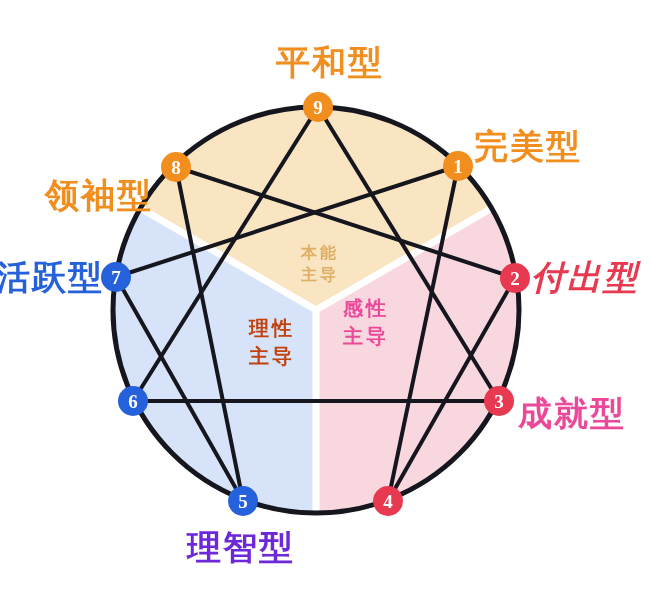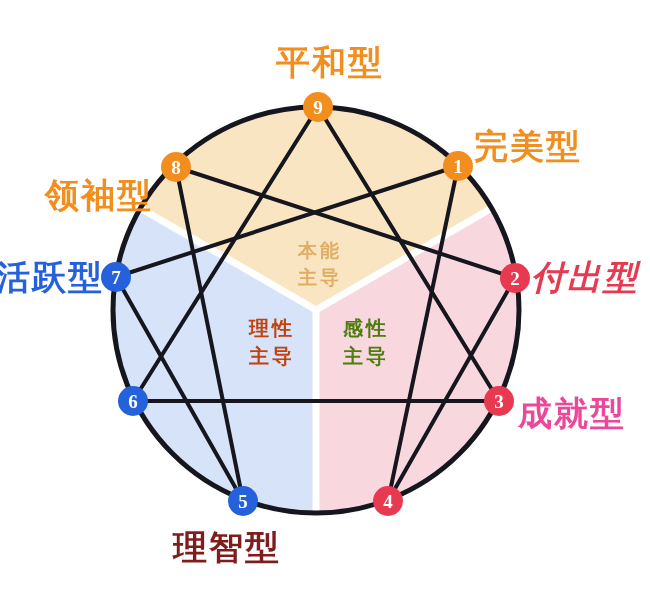--- a/index.html
+++ b/index.html
@@ -29,21 +29,21 @@
   }
   .center-label {
     position: absolute;
     transform: translate(-50%, -50%);
     text-align: center;
     font-weight: 700;
     letter-spacing: 3px;
     line-height: 1.4;
     white-space: nowrap;
   }
-  .center-label.big { font-size: 19px; }
+  .center-label.big { font-size: 16px; }
   .center-label.small { font-size: 20px; }
 </style>
 </head>
 <body>
 
 <div class="stage">
 
   <svg width="650" height="593" viewBox="0 0 650 593">
 
     <path d="M316,310 L140,208 A203,203 0 0 1 492,208 Z" style="fill: rgb(250, 229, 195);"></path>
@@ -105,30 +105,30 @@
     <g>
       <circle cx="176" cy="167" r="15" style="fill: rgb(242, 142, 30);"></circle>
       <text x="176" y="174" class="node-num" style="fill: rgb(255, 255, 255);">8</text>
     </g>
   </svg>
 
   <div class="type-label" style="left: 330px; top: 62px; color: rgb(242, 142, 30);">平和型</div>
   <div class="type-label" style="left: 528px; top: 146px; color: rgb(242, 142, 30);">完美型</div>
   <div class="type-label" style="left: 585px; top: 277px; color: rgb(231, 58, 80); font-style: italic;">付出型</div>
   <div class="type-label" style="left: 572px; top: 413px; color: #ec4899;">成就型</div>
-  <div class="type-label" style="left: 227px; top: 547px; color: #7f1d1d;">理智型</div>
+  <div class="type-label" style="left: 241px; top: 547px; color: #6d28d9;">理智型</div>
   <div class="type-label" style="left: 50px; top: 277px; color: rgb(37, 97, 219);">活跃型</div>
   <div class="type-label" style="left: 99px; top: 155px; color: rgb(242, 142, 30); margin-top: 40px;">领袖型</div>
 
   <div class="center-label big" style="left: 320px; top: 264px; color: rgb(223, 174, 98);">
     <div>本能</div>
     <div>主导</div>
   </div>
   <div class="center-label small" style="left: 272px; top: 342px; color: #c2410c;">
     <div>理性</div>
     <div>主导</div>
   </div>
-  <div class="center-label small" style="left: 366px; top: 342px; color: #4d7c0f;">
+  <div class="center-label small" style="left: 366px; top: 322px; color: #ec4899;">
     <div>感性</div>
     <div>主导</div>
   </div>
 
 </div>
 
 </body></html>

